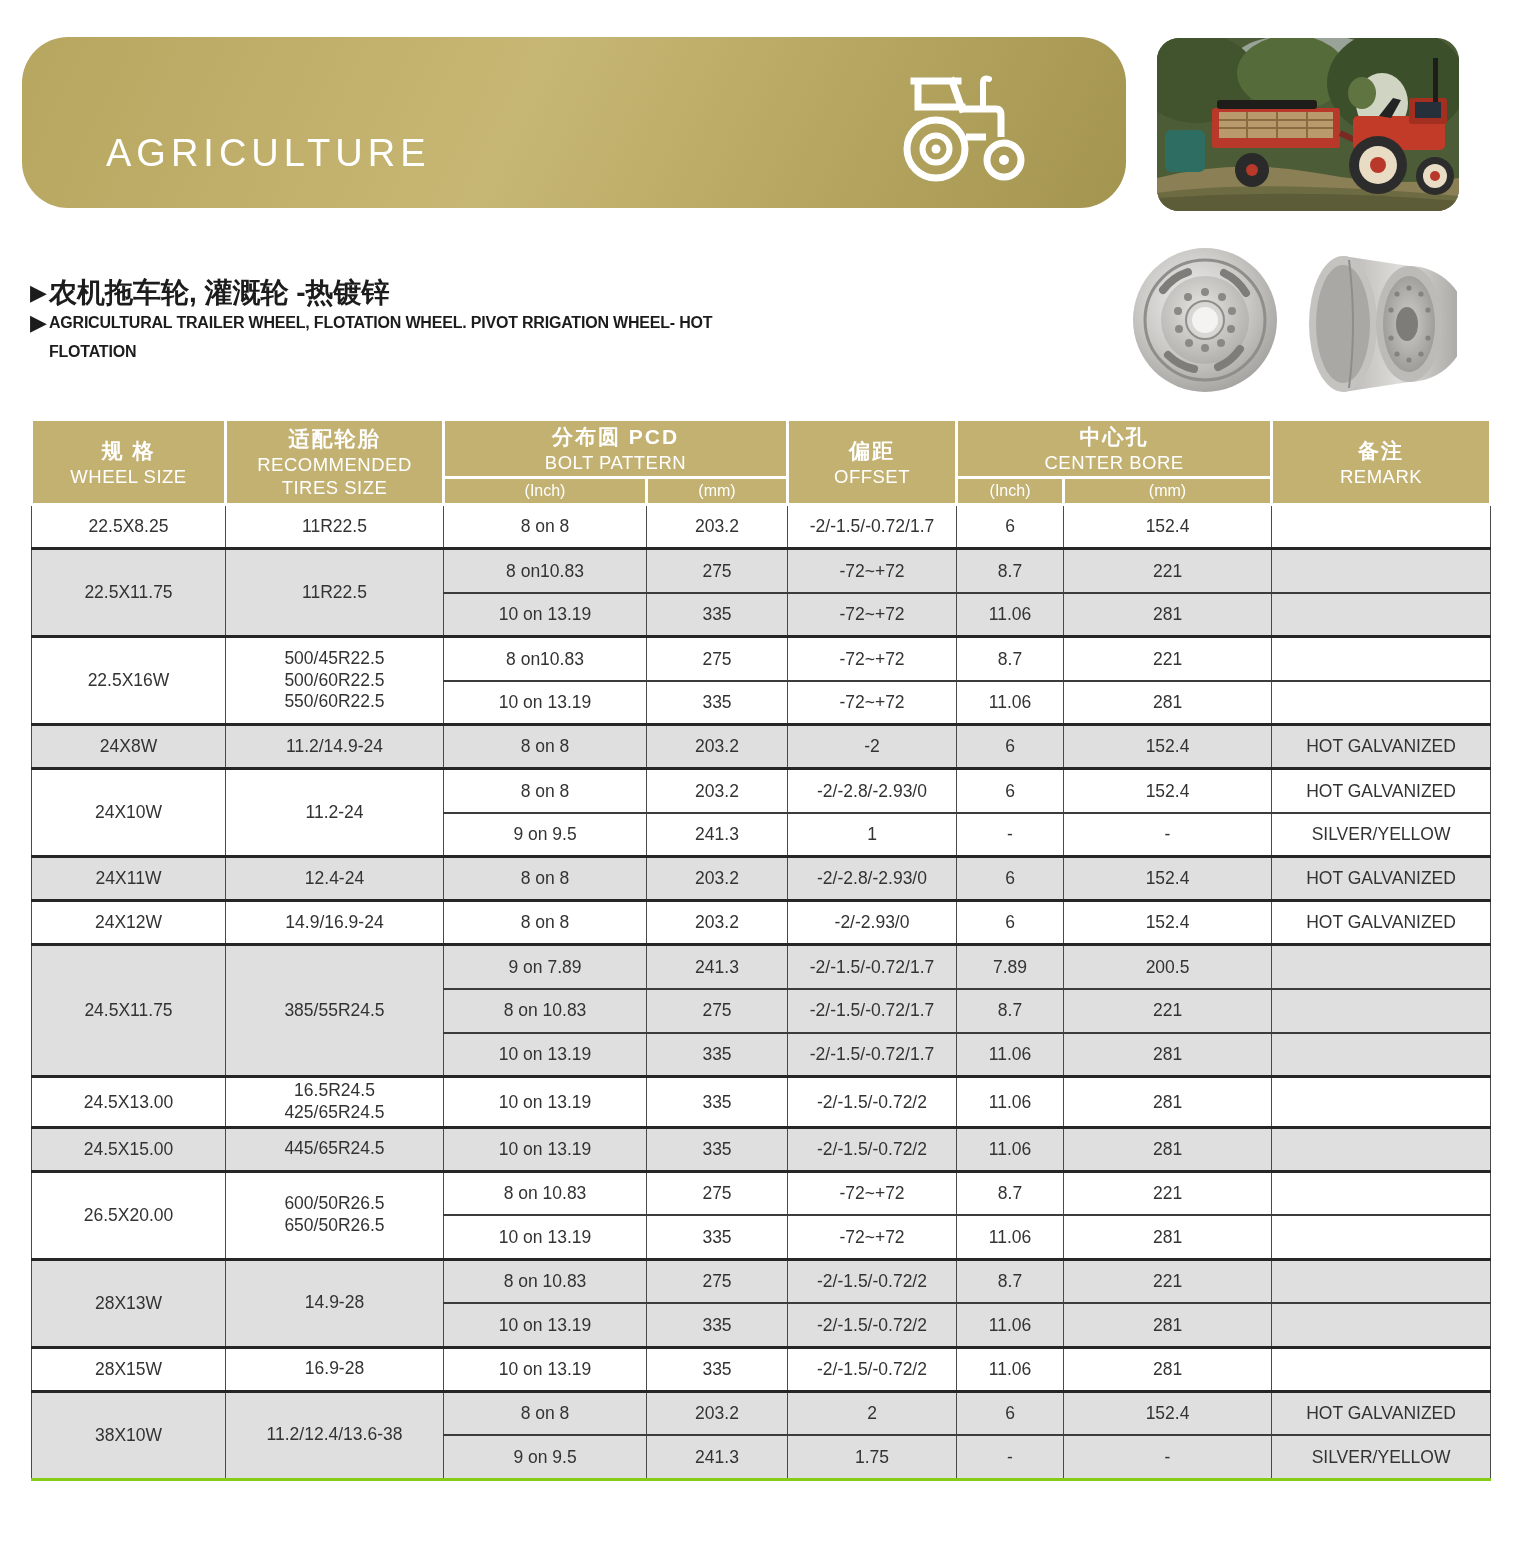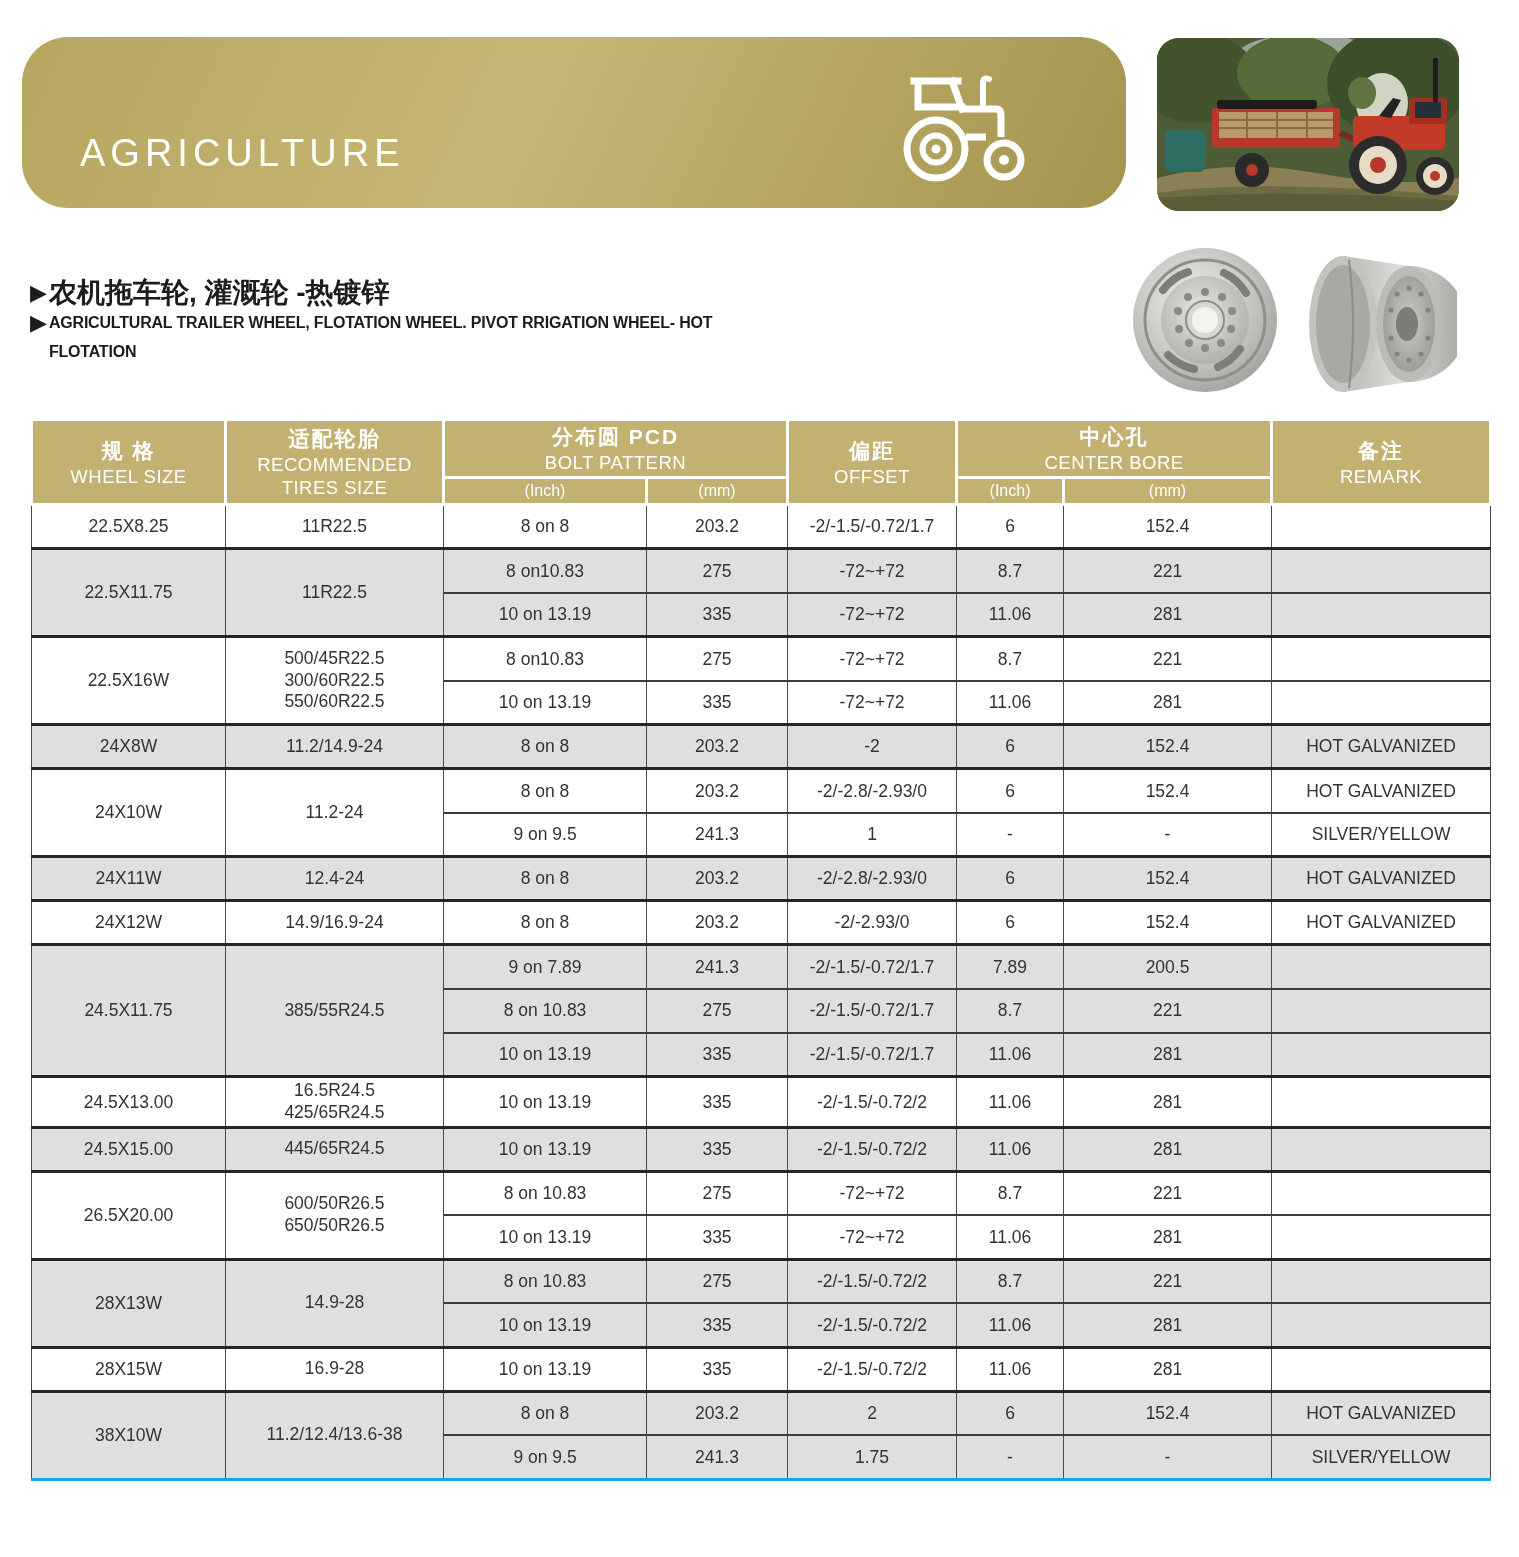--- a/index.html
+++ b/index.html
@@ -10,21 +10,21 @@
   .banner {
     position:absolute; left:22px; top:37px; width:1104px; height:171px;
     border-radius:46px;
     background:linear-gradient(115deg, #b6a65f 0%, #c7b774 45%, #a3944f 100%);
   }
   .banner-title-zh {
     position:absolute; left:64px; top:30px; color:#ffffff;
     font-size:46px; font-weight:700; letter-spacing:7px;
   }
   .banner-title-en {
-    position:absolute; left:58px; top:95px; color:#ffffff;
+    position:absolute; left:84px; top:95px; color:#ffffff;
     font-size:38px; font-weight:400; letter-spacing:5px;
   }
   .banner-icon { position:absolute; left:878px; top:30px; width:135px; height:122px; }
 
   
   .photo {
     position:absolute; left:1157px; top:38px; width:302px; height:173px;
     border-radius:22px; overflow:hidden;
   }
 
@@ -37,21 +37,21 @@
 
   
   .wheel-img-1 { position:absolute; left:1128px; top:245px; width:155px; height:152px; }
   .wheel-img-2 { position:absolute; left:1305px; top:248px; width:152px; height:152px; }
 
   
   table.spec {
     position:absolute; left:30px; top:418px; width:1459px;
     border-collapse:collapse; table-layout:fixed;
     border-left:1.5px solid #4a4a4a; border-right:1.5px solid #4a4a4a;
-    border-bottom:3px solid #0ea5e9;
+    border-bottom:3px solid #84cc16;
   }
   table.spec thead th {
     background:#c3b172; color:#ffffff; border:3px solid #ffffff;
     font-weight:700; vertical-align:middle; padding:2px 0;
   }
   .th-zh { font-size:21px; letter-spacing:2px; line-height:28px; }
   .th-en { font-size:18.5px; font-weight:400; letter-spacing:0.5px; line-height:23px; }
   .th-sub { font-size:16px; font-weight:400; line-height:20px; }
   tr.hrow1 th { height:57px; }
   tr.hrow2 th { height:26px; }
@@ -292,21 +292,21 @@
           <td class="c1">335</td>
           <td class="c2">-72~+72</td>
           <td class="c3">11.06</td>
           <td class="c4">281</td>
           <td class="c5"></td>
         </tr>
         <tr class="plain group-start">
           <td rowspan="2" class="col-size">22.5X16W</td>
           <td rowspan="2" class="col-tires">
             <div>500/45R22.5</div>
-            <div>300/60R22.5</div>
+            <div>500/60R22.5</div>
             <div>550/60R22.5</div>
           </td>
           <td class="c0">8 on10.83</td>
           <td class="c1">275</td>
           <td class="c2">-72~+72</td>
           <td class="c3">8.7</td>
           <td class="c4">221</td>
           <td class="c5"></td>
         </tr>
         <tr class="plain">

